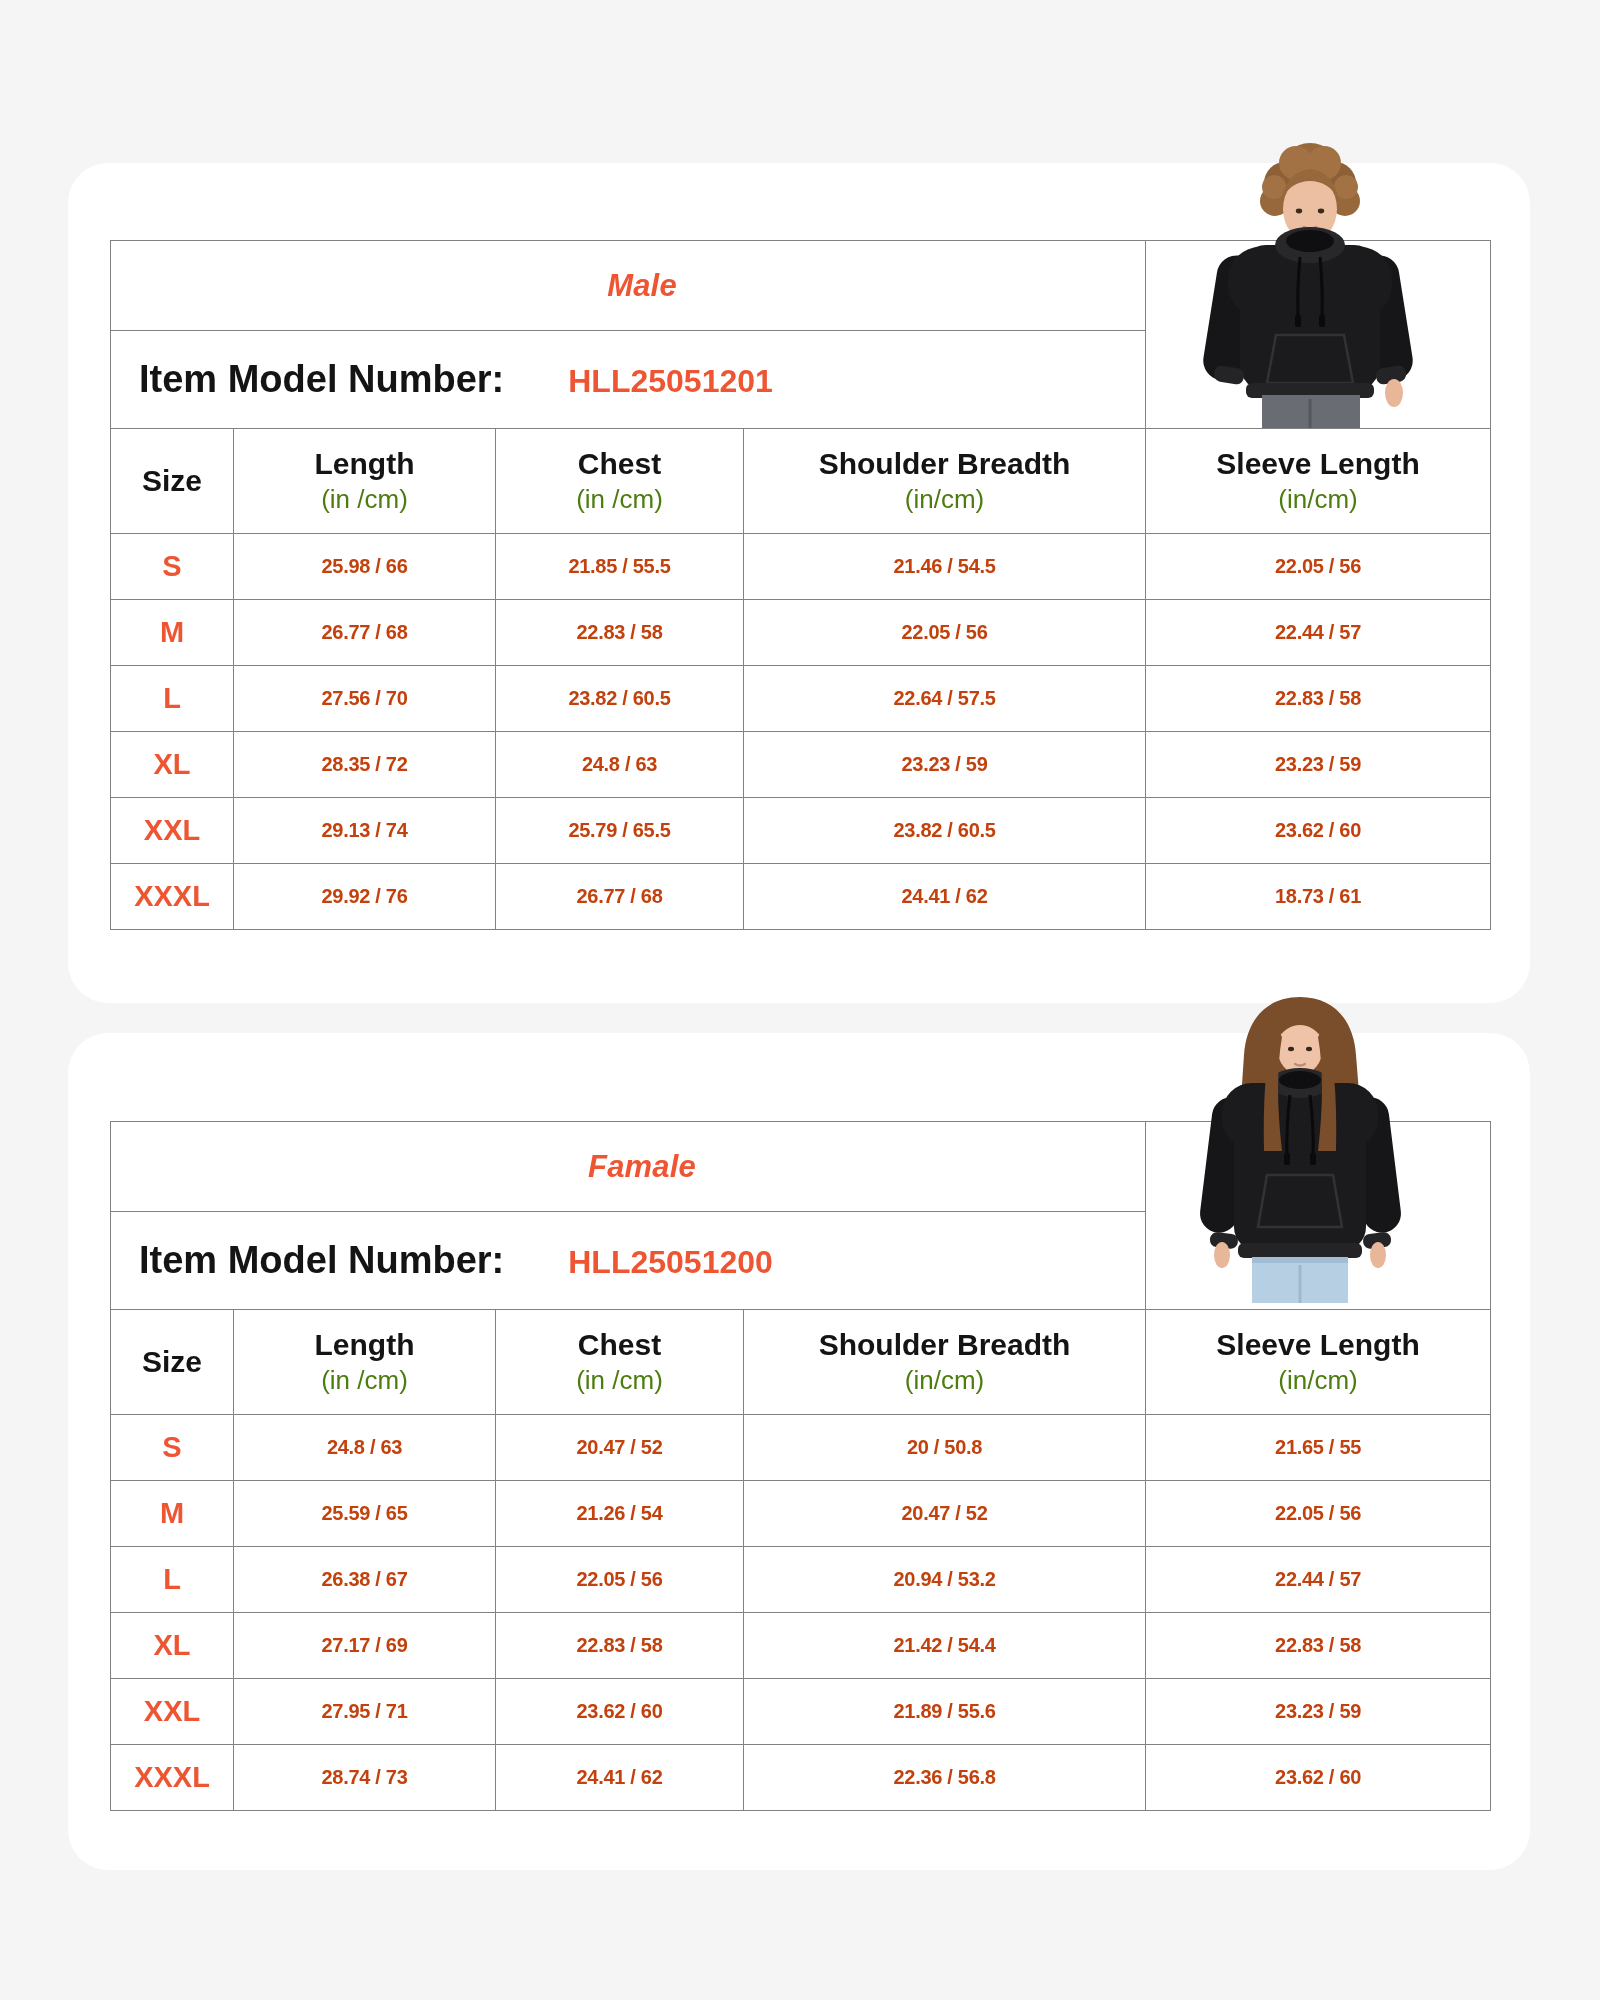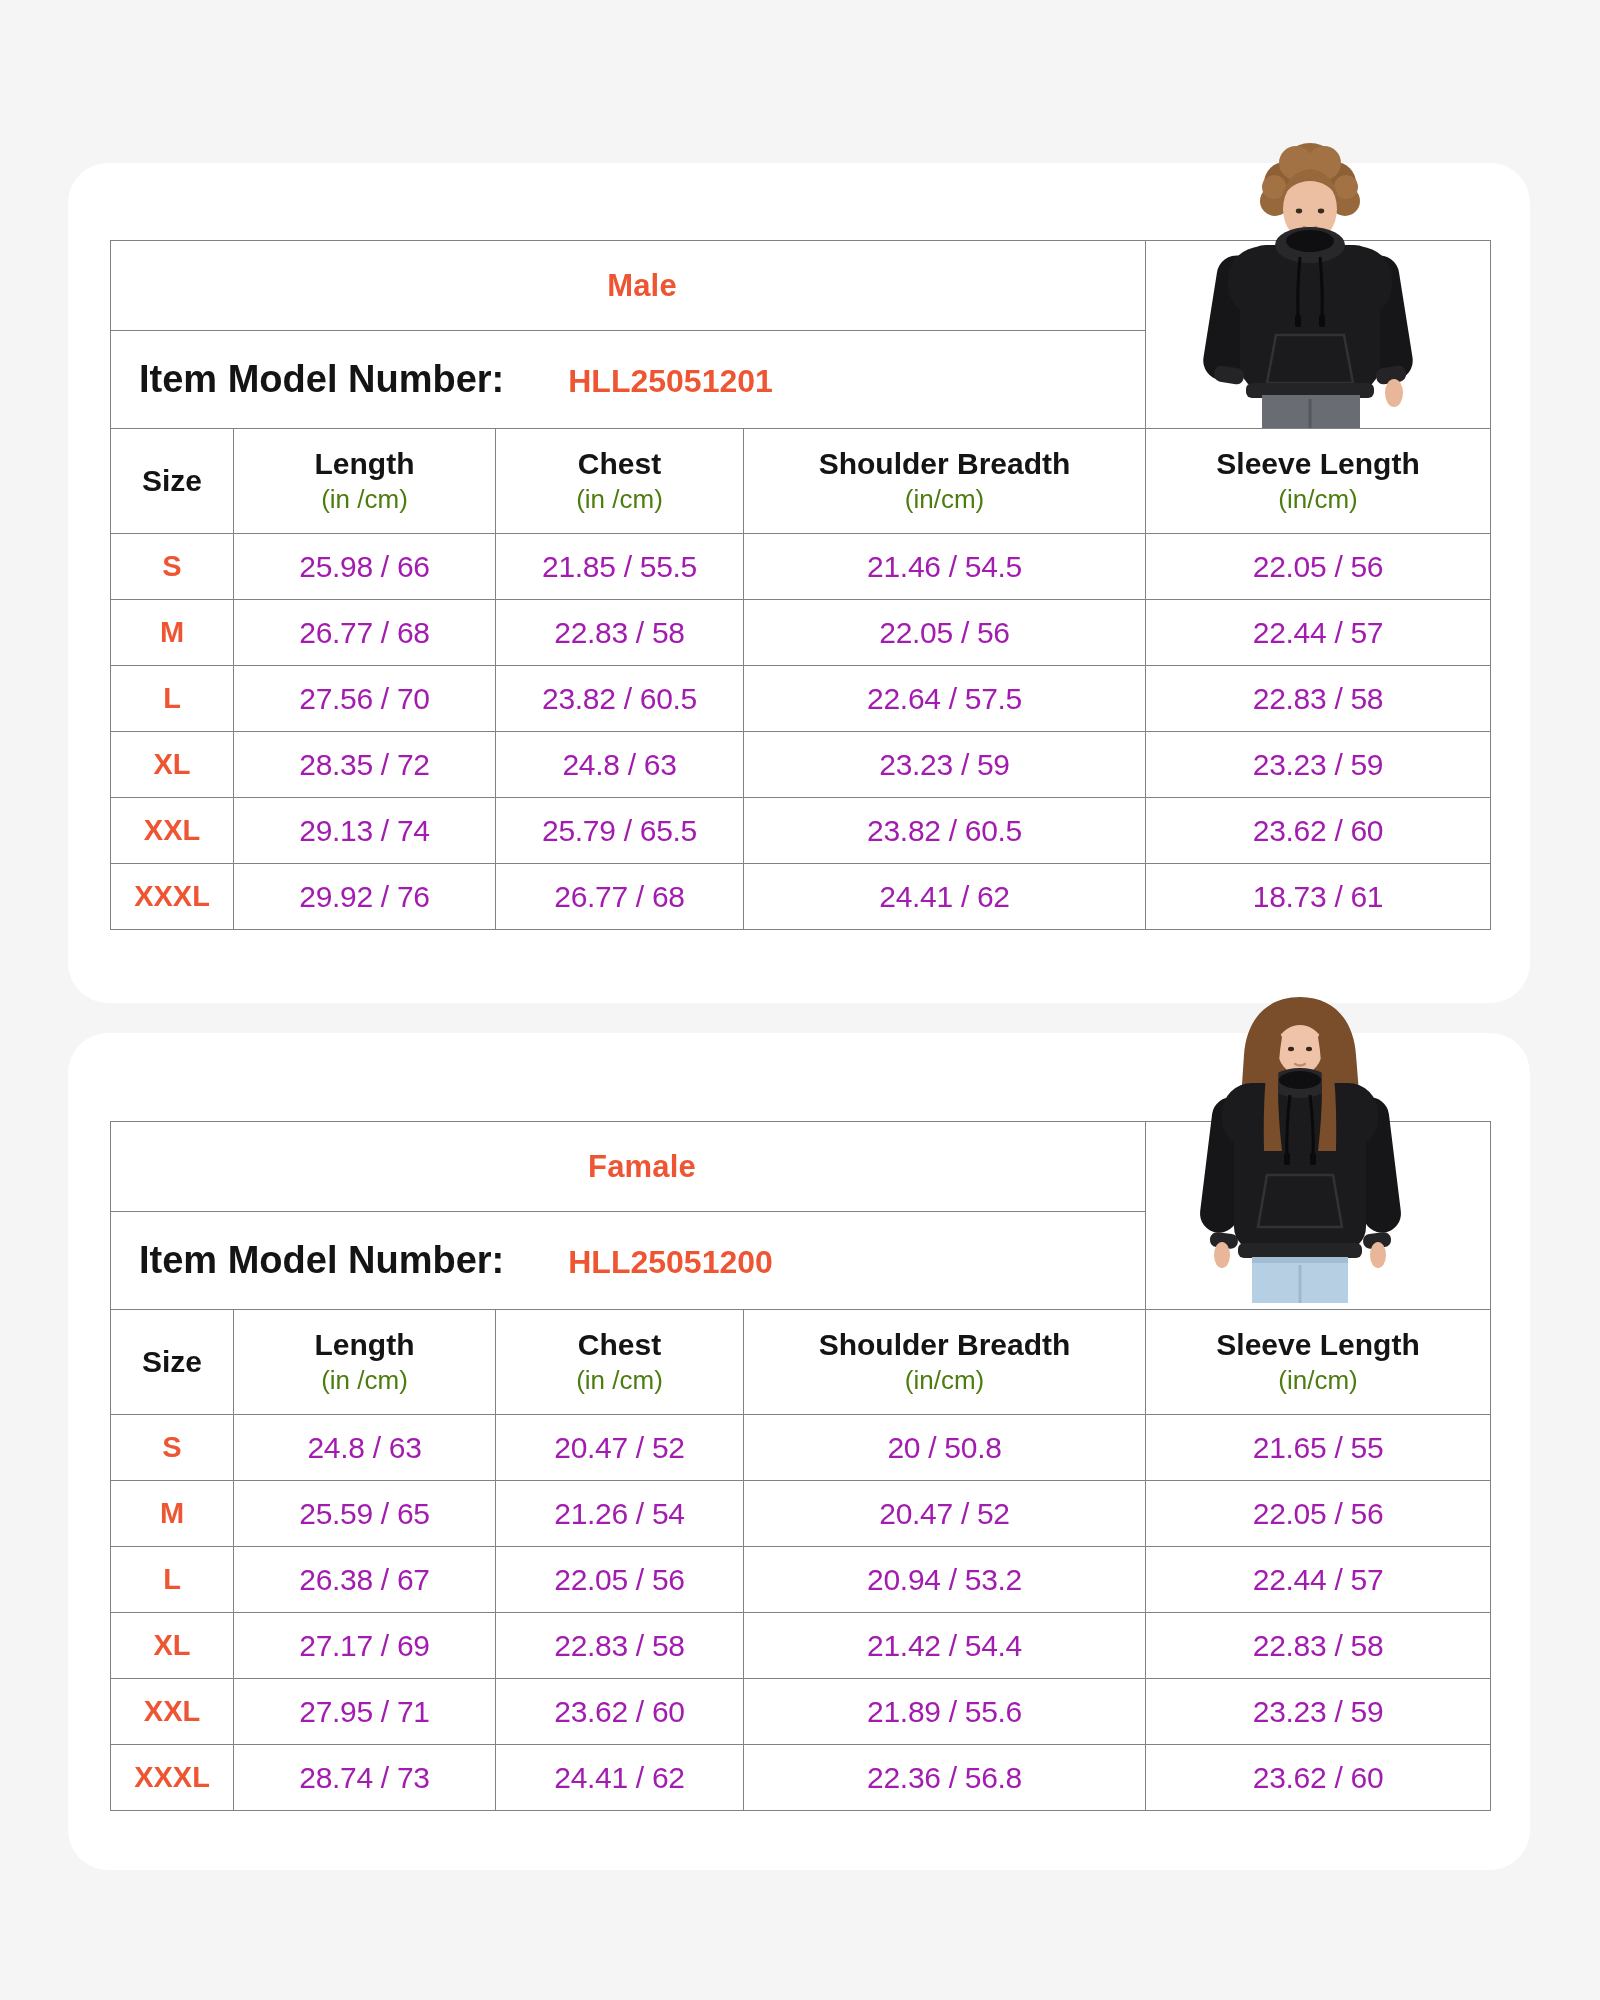--- a/index.html
+++ b/index.html
@@ -47,20 +47,21 @@
   .r-head  td { height: 105px; }
   .r-data  td { height: 66px; }
 
   .c-title {
     text-align: right;
     padding-left: 28px !important;
     color: #ee5532;
     font-size: 31px;
     font-weight: bold;
     letter-spacing: 0.2px;
+    font-style: italic;
   }
   .c-model { text-align: left !important; padding-left: 28px !important; }
   .model-label {
     color: #141414;
     font-size: 38px;
     font-weight: bold;
   }
   .model-number {
     color: #ee5532;
     font-size: 32px;
@@ -79,23 +80,23 @@
     font-weight: normal;
     line-height: 1.2;
     margin-top: 2px;
   }
   .c-size {
     color: #ee5532;
     font-size: 29px;
     font-weight: bold;
   }
   .c-val {
-    color: #a21caf;
-    font-size: 30px;
-    font-weight: normal;
+    color: #c2410c;
+    font-size: 20px;
+    font-weight: bold;
     letter-spacing: -0.3px;
   }
 
   .model-photo {
     position: absolute;
     z-index: 3;
     pointer-events: none;
   }
   #photo-male   { left: 1090px; top: -26px; width: 300px; height: 291px; }
   #photo-female { left: 1080px; top: -40px; width: 305px; height: 310px; }

